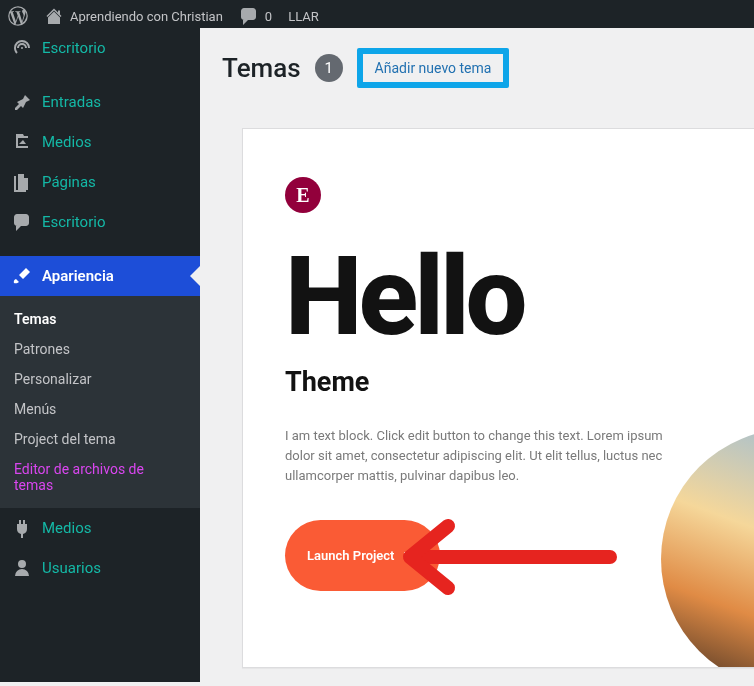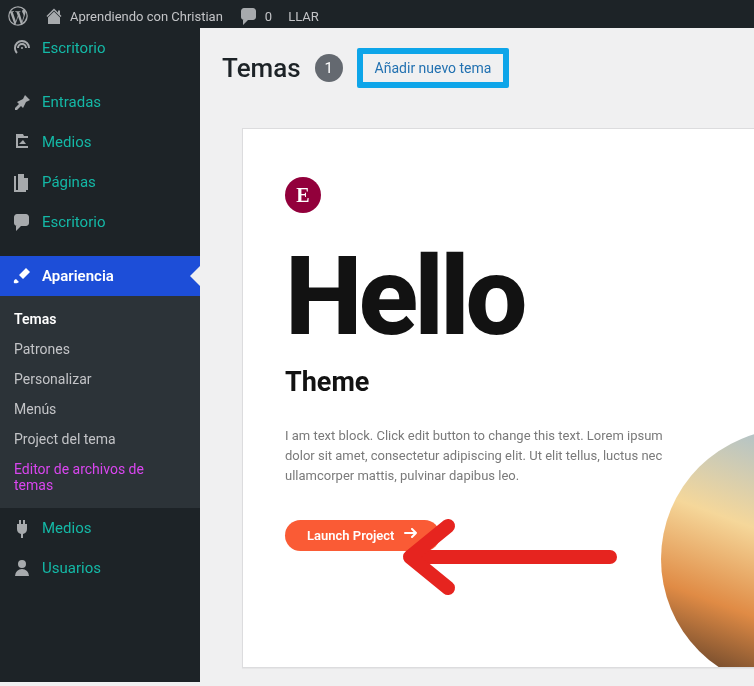--- a/index.html
+++ b/index.html
@@ -37,21 +37,21 @@
   .btn-outline { border: 6px solid #0ea5e9; color: #2271b1; background: #f0f0f1; padding: 6px 12px; font-size: 14px; cursor: pointer; border-radius: 2px; }
 
   .theme-card-wrap { padding: 20px 0 0 20px; }
   .theme-card { background: #fff; border: 1px solid #dcdcde; width: 520px; height: 540px; box-shadow: 0 1px 1px rgba(0,0,0,.04); overflow:hidden; position:relative;}
   .theme-inner { padding: 48px 42px; }
   .elem-badge { width: 36px; height: 36px; border-radius: 50%; background: #92003B; display:flex; align-items:center; justify-content:center; margin-bottom: 34px;}
   .elem-badge span { color:#fff; font-weight:900; font-size:20px; font-family: Georgia, serif;}
   .hello { font-size: 110px; font-weight: 800; color: #121212; letter-spacing: -4px; line-height: 0.9; }
   .theme-sub { font-size: 27px; font-weight: 700; color: #121212; margin-top: 20px; }
   .theme-desc { font-size: 13px; color: #7a7a7a; margin-top: 28px; line-height: 1.55; max-width: 380px;}
-  .launch { display:inline-flex; align-items:flex-start; gap:10px; background:#fa5b35; color:#fff; border:none; border-radius:999px; padding:8px 22px; font-size:13px; font-weight:600; margin-top:34px; cursor:pointer;}
+  .launch { display:inline-flex; align-items:flex-start; gap:10px; background:#fa5b35; color:#fff; border:none; border-radius:999px; padding:28px 22px; font-size:13px; font-weight:600; margin-top:34px; cursor:pointer;}
 
   .circle-img { position:absolute; right:-160px; top:300px; width:260px; height:260px; border-radius:50%; overflow:hidden; background: linear-gradient(200deg,#87b6e4 0%, #f5d79a 45%, #e08b45 70%, #3b2a20 100%);}
 
   
   .arrow { position: absolute; left: 190px; top: 484px; pointer-events:none;}
 </style>
 </head>
 <body>
 
 <div class="adminbar">

